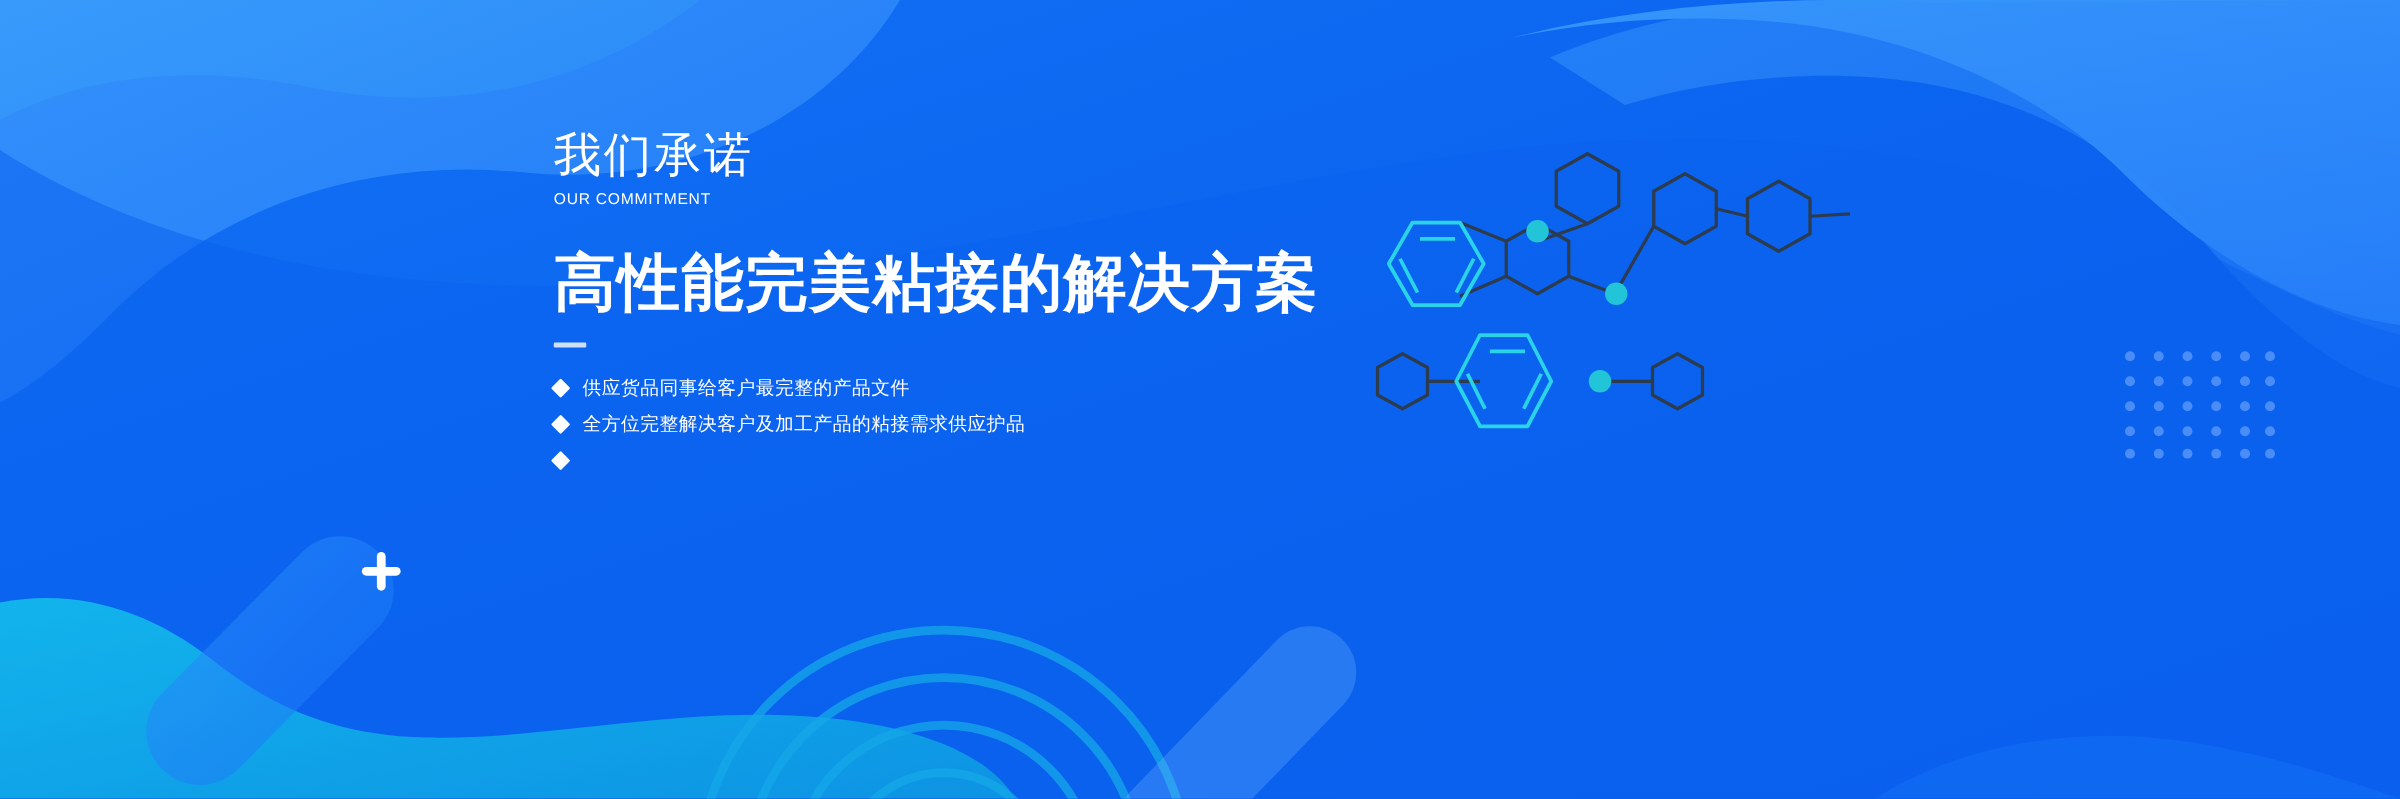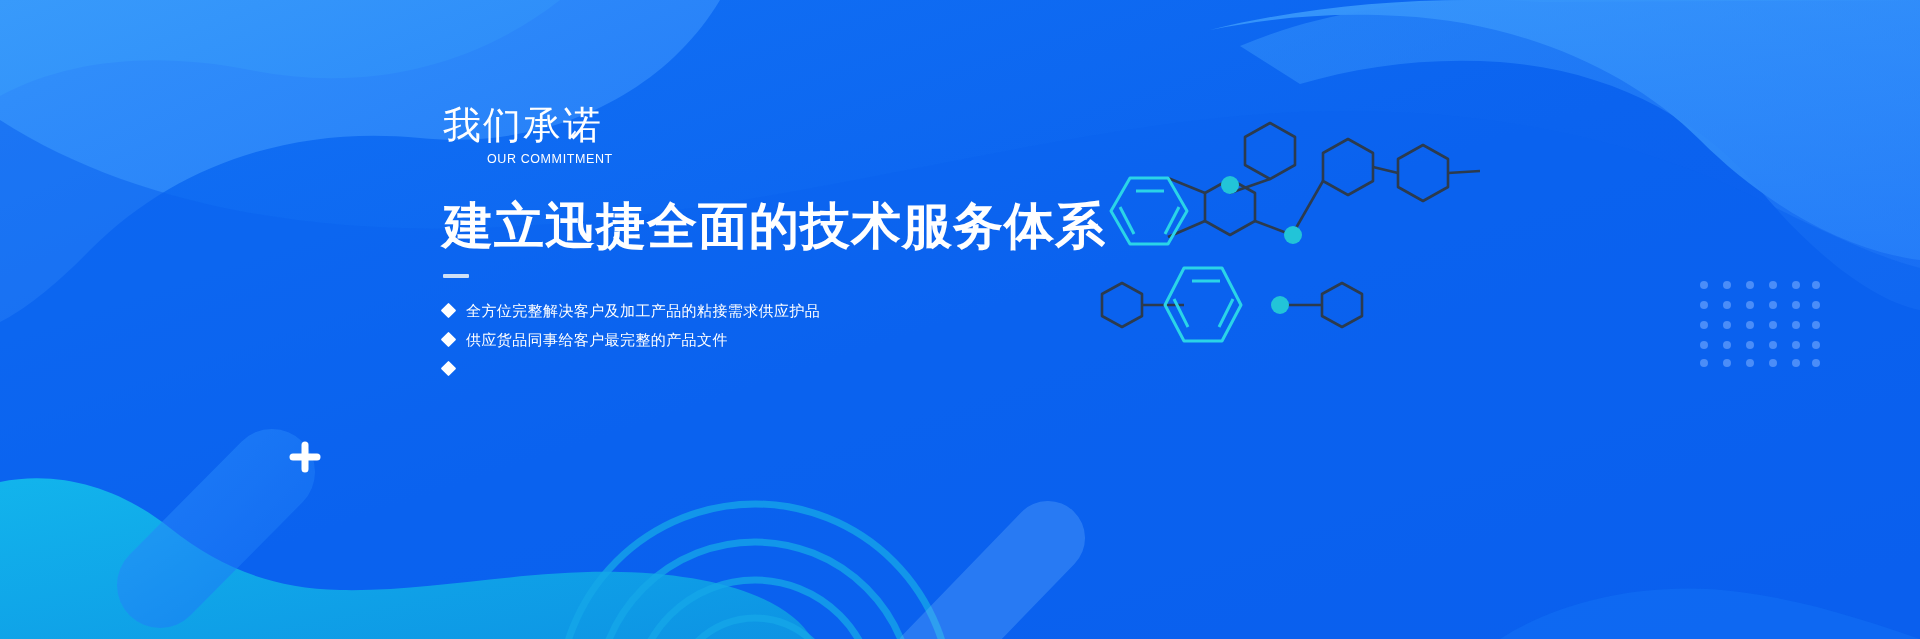--- a/index.html
+++ b/index.html
@@ -74,21 +74,20 @@
     white-space:nowrap;
   }
   .eyebrow-en {
     font-size:12.5px;
     line-height:16px;
     color:#ffffff;
     letter-spacing:0.6px;
     font-weight:400;
     margin-top:4px;
     white-space:nowrap;
-    margin-left:44px;
   }
 
   #headline { margin-top:32px; }
   .headline-line {
     font-size:50px;
     line-height:55px;
     color:#ffffff;
     font-weight:700;
     letter-spacing:1px;
     white-space:nowrap;
@@ -289,33 +288,33 @@
       <line x1="5" y1="17" x2="29" y2="17"></line>
     </g>
   </svg>
 
   <div id="content">
 
     <div class="eyebrow-cn">我们承诺</div>
     <div class="eyebrow-en">OUR COMMITMENT</div>
 
     <div id="headline">
-      <div class="headline-line">建立迅捷全面的技术服务体系</div>
+      <div class="headline-line">高性能完美粘接的解决方案</div>
     </div>
 
     <div id="divider"></div>
 
     <ul id="bullets">
+      <li class="bullet-row">
+        <span class="bullet-diamond"></span>
+        <span class="bullet-text">供应货品同事给客户最完整的产品文件</span>
+      </li>
       <li class="bullet-row">
         <span class="bullet-diamond"></span>
         <span class="bullet-text">全方位完整解决客户及加工产品的粘接需求供应护品</span>
       </li>
       <li class="bullet-row">
         <span class="bullet-diamond"></span>
-        <span class="bullet-text">供应货品同事给客户最完整的产品文件</span>
-      </li>
-      <li class="bullet-row">
-        <span class="bullet-diamond"></span>
       </li>
     </ul>
 
   </div>
 </div>
 
 </body></html>

